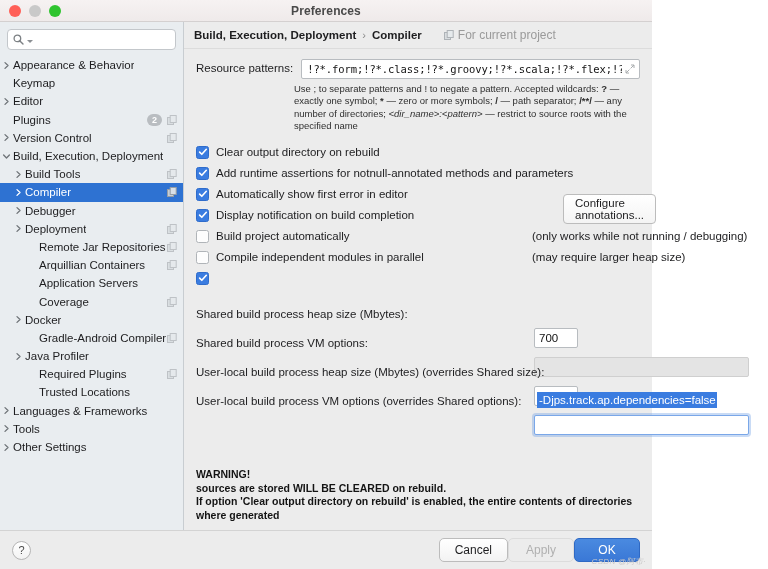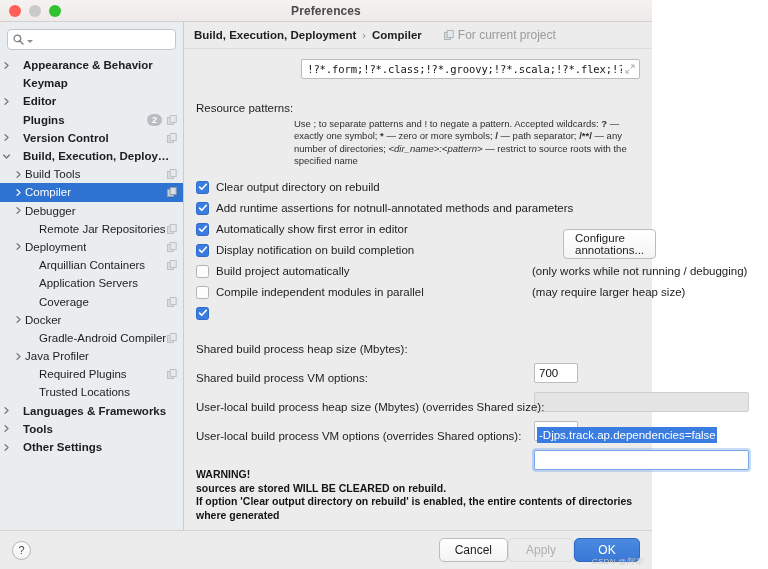--- a/index.html
+++ b/index.html
@@ -75,21 +75,21 @@
   }
   .tree-row .arrow {
     width: 13px; flex: 0 0 13px; display: flex;
     align-items: center; justify-content: center;
   }
   .tree-row .arrow svg { display: block; }
   .tree-row .label {
     font-size: 11.5px; color: #1d1d1f; overflow: hidden;
     text-overflow: ellipsis;
   }
-  .tree-row.top > .label { font-weight: bold; margin-left: 10px; }
+  .tree-row.top > .label { font-weight: normal; }
   .tree-row.child { padding-left: 12px; }
   .tree-row.child2 { padding-left: 26px; }
   .tree-row.selected { background: #2e72d2; }
   .tree-row.selected .label { color: #fff; }
   .tree-row .spacer { flex: 1 1 auto; }
   .badge {
     background: #b9bdc1; color: #fff; font-size: 9px; font-weight: bold;
     border-radius: 8px; padding: 0 5px; height: 12px; line-height: 12px;
     margin-right: 5px;
   }
@@ -110,21 +110,21 @@
   .crumb { font-size: 11.5px; font-weight: bold; color: #1d1d1f; }
   .crumb-sep { color: #8a8a8a; font-size: 11px; }
   .forproj {
     display: flex; align-items: center; gap: 4px;
     margin-left: 16px; color: #9a9a9a; font-size: 12px;
   }
 
   .content { flex: 1 1 auto; padding: 10px 12px 0 12px; min-height: 0; position: relative; }
 
   .row-rp { display: flex; align-items: flex-start; gap: 8px; }
-  .lbl { font-size: 11.5px; color: #1d1d1f; margin-top: 40px; }
+  .lbl { font-size: 11.5px; color: #1d1d1f; }
   .rp-label { padding-top: 3px; }
   .rp-field {
     flex: 1 1 auto; height: 20px; background: #fff;
     border: 1px solid #b8bcc0; border-radius: 2px;
     display: flex; align-items: center; padding: 0 4px 0 5px;
     min-width: 0;
   }
   .rp-input {
     border: 0; outline: 0; background: transparent; flex: 1 1 auto;
     font-family: "DejaVu Sans Mono", monospace; font-size: 10.5px;
@@ -349,38 +349,38 @@
           </div>
           <div class="tree-row child">
             <span class="arrow">
               <svg width="9" height="9" viewBox="0 0 9 9">
                 <path d="M3 1.6 L6 4.5 L3 7.4" fill="none" stroke="#6f7478" stroke-width="1.3" stroke-linecap="round" stroke-linejoin="round"></path>
               </svg>
             </span>
             <span class="label">Debugger</span>
             <span class="spacer"></span>
           </div>
+          <div class="tree-row child">
+            <span class="arrow">
+              <svg width="9" height="9" viewBox="0 0 9 9">
+                <path d="M3 1.6 L6 4.5 L3 7.4" fill="none" stroke="#6f7478" stroke-width="1.3" stroke-linecap="round" stroke-linejoin="round"></path>
+              </svg>
+            </span>
+            <span class="label">Deployment</span>
+            <span class="spacer"></span>
+            <span>
+              <svg class="proj-icon" width="10" height="10" viewBox="0 0 10 10">
+                <rect x="0.5" y="2.5" width="6" height="7" fill="#cfd4d8" stroke="#9ba0a4" stroke-width="1"></rect>
+                <rect x="3.2" y="0.5" width="6" height="7" fill="#e2e6e9" stroke="#9ba0a4" stroke-width="1"></rect>
+              </svg>
+            </span>
+          </div>
           <div class="tree-row child2">
             <span class="arrow"></span>
             <span class="label">Remote Jar Repositories</span>
-            <span class="spacer"></span>
-            <span>
-              <svg class="proj-icon" width="10" height="10" viewBox="0 0 10 10">
-                <rect x="0.5" y="2.5" width="6" height="7" fill="#cfd4d8" stroke="#9ba0a4" stroke-width="1"></rect>
-                <rect x="3.2" y="0.5" width="6" height="7" fill="#e2e6e9" stroke="#9ba0a4" stroke-width="1"></rect>
-              </svg>
-            </span>
-          </div>
-          <div class="tree-row child">
-            <span class="arrow">
-              <svg width="9" height="9" viewBox="0 0 9 9">
-                <path d="M3 1.6 L6 4.5 L3 7.4" fill="none" stroke="#6f7478" stroke-width="1.3" stroke-linecap="round" stroke-linejoin="round"></path>
-              </svg>
-            </span>
-            <span class="label">Deployment</span>
             <span class="spacer"></span>
             <span>
               <svg class="proj-icon" width="10" height="10" viewBox="0 0 10 10">
                 <rect x="0.5" y="2.5" width="6" height="7" fill="#cfd4d8" stroke="#9ba0a4" stroke-width="1"></rect>
                 <rect x="3.2" y="0.5" width="6" height="7" fill="#e2e6e9" stroke="#9ba0a4" stroke-width="1"></rect>
               </svg>
             </span>
           </div>
           <div class="tree-row child2">
             <span class="arrow"></span>

